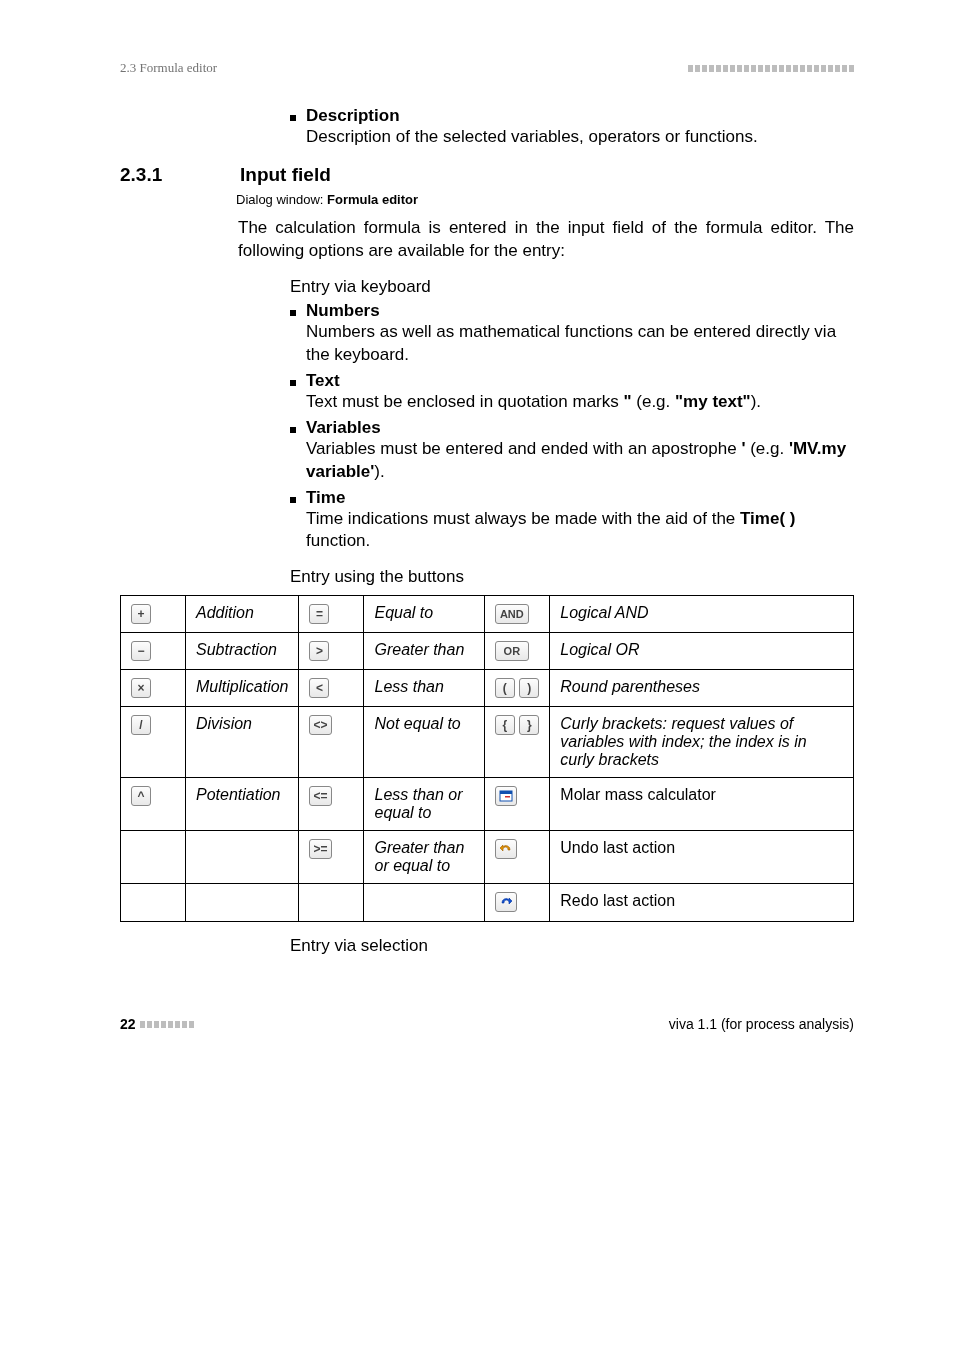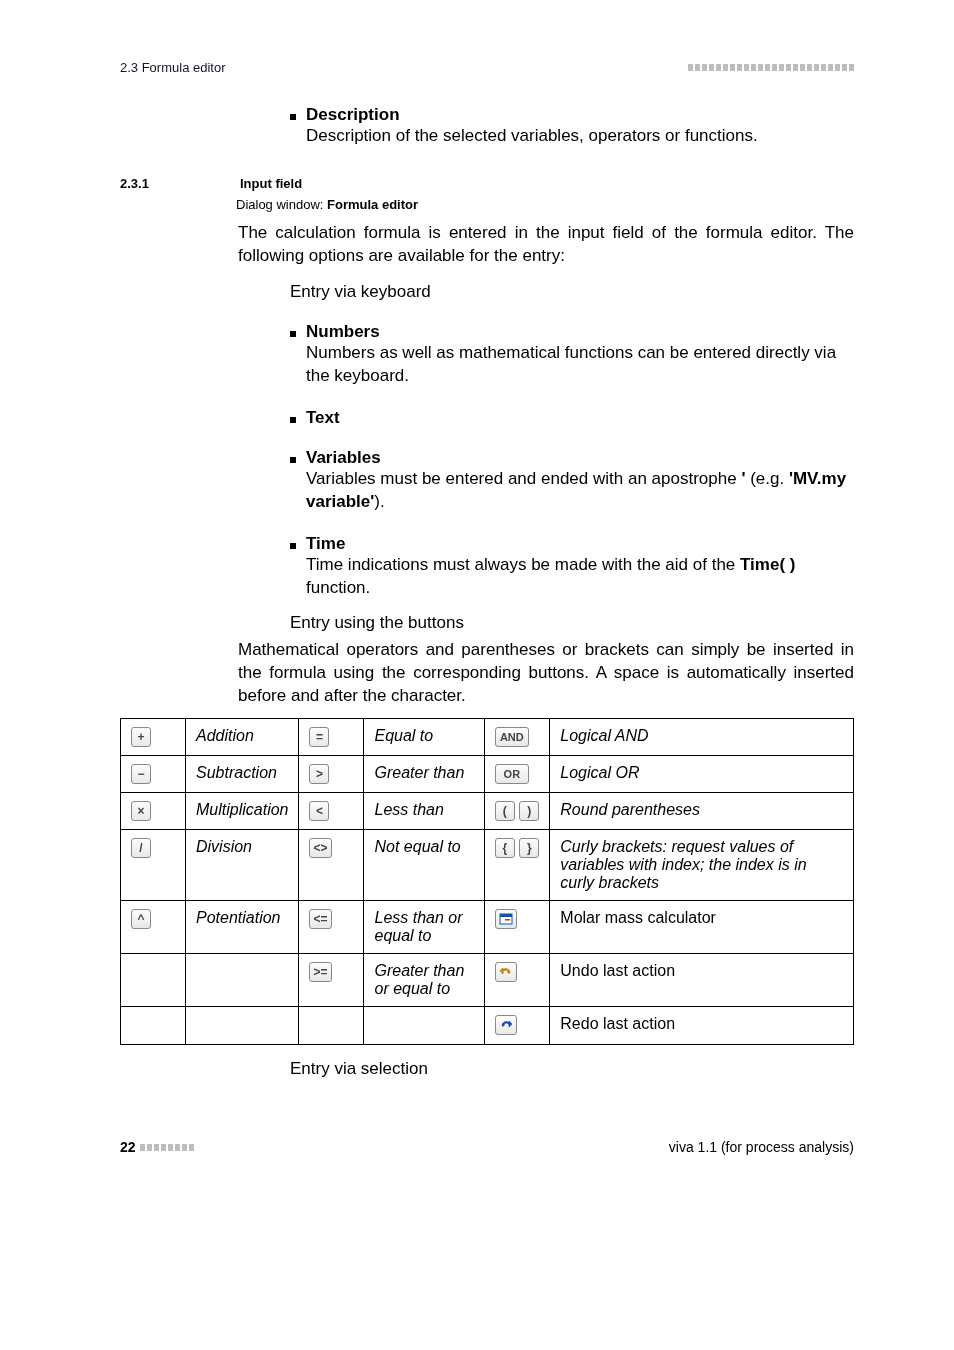--- a/index.html
+++ b/index.html
@@ -16,40 +16,41 @@
     width: 954px;
   }
   .header-row {
     display: flex;
     justify-content: space-between;
     align-items: center;
     font-size: 13px;
     margin-bottom: 30px;
   }
   .header-left {
-    color: #0f172a;
+    color: #737373;
+    font-family: Liberation Serif, serif;
   }
   .ticks {
     display: flex;
     gap: 2px;
   }
   .tick {
     width: 5px;
     height: 7px;
     background: #bdbdbd;
   }
   .ticks.small .tick {
     width: 5px;
     height: 7px;
   }
   .bullet-row {
     display: flex;
     gap: 10px;
     font-size: 17px;
-    margin-top: 20px;
+    margin-top: 4px;
     margin-bottom: 0;
   }
   .bullet-mark {
     width: 6px;
     height: 6px;
     background: #000;
     margin-top: 9px;
     flex: 0 0 auto;
   }
   .bullet-content {
@@ -57,23 +58,23 @@
   }
   .bold { font-weight: 700; }
   .bullet-desc {
     font-size: 17px;
     line-height: 1.35;
   }
   .section-head {
     display: flex;
     align-items: baseline;
     gap: 40px;
-    margin-top: 28px;
+    margin-top: 15px;
     font-weight: 700;
-    font-size: 13px;
+    font-size: 19px;
   }
   .sec-num { width: 80px; }
   .dialog-line {
     margin-left: 116px;
     font-size: 13px;
     margin-top: 6px;
     margin-bottom: 10px;
   }
   .para {
     margin-left: 118px;
@@ -204,20 +205,23 @@
       <div class="bullet-mark"></div>
       <div class="bullet-content">
         <div class="bold">Numbers</div>
         <div class="bullet-desc">Numbers as well as mathematical functions can be entered directly via the keyboard.</div>
       </div>
     </div>
     <div class="bullet-row">
       <div class="bullet-mark"></div>
       <div class="bullet-content">
         <div class="bold">Text</div>
+        <div class="bullet-desc">
+          <span>Text must be enclosed in quotation marks </span><span class="bold">"</span><span> (e.g. </span><span class="bold">"my text"</span><span>).</span>
+        </div>
       </div>
     </div>
     <div class="bullet-row">
       <div class="bullet-mark"></div>
       <div class="bullet-content">
         <div class="bold">Variables</div>
         <div class="bullet-desc">
           <span>Variables must be entered and ended with an apostrophe </span><span class="bold">'</span><span> (e.g. </span><span class="bold">'MV.my variable'</span><span>).</span>
         </div>
       </div>
@@ -227,21 +231,20 @@
       <div class="bullet-content">
         <div class="bold">Time</div>
         <div class="bullet-desc">
           <span>Time indications must always be made with the aid of the </span><span class="bold">Time( )</span><span> function.</span>
         </div>
       </div>
     </div>
   </div>
 
   <div class="subhead">Entry using the buttons</div>
-  <div class="para" style="text-align:justify;">Mathematical operators and parentheses or brackets can simply be inserted in the formula using the corresponding buttons. A space is automatically inserted before and after the character.</div>
 
   <table class="ops">
     <tbody id="ops-body">
         <tr>
           <td class="iconcell"><span class="btn">+</span></td>
           <td class="italic">Addition</td>
           <td class="iconcell"><span class="btn">=</span></td>
           <td class="italic">Equal to</td>
           <td class="iconcell"><span class="btn wide">AND</span></td>
           <td class="italic">Logical AND</td>

